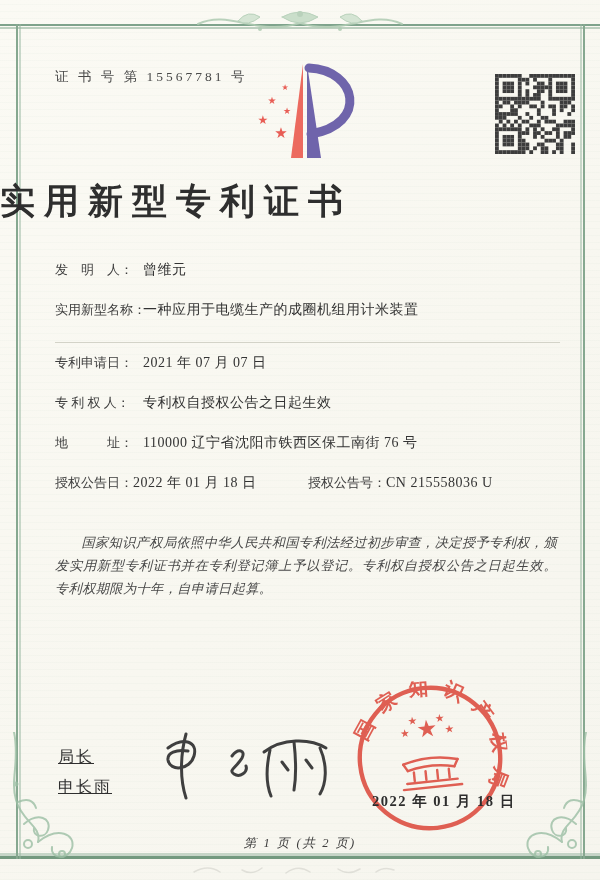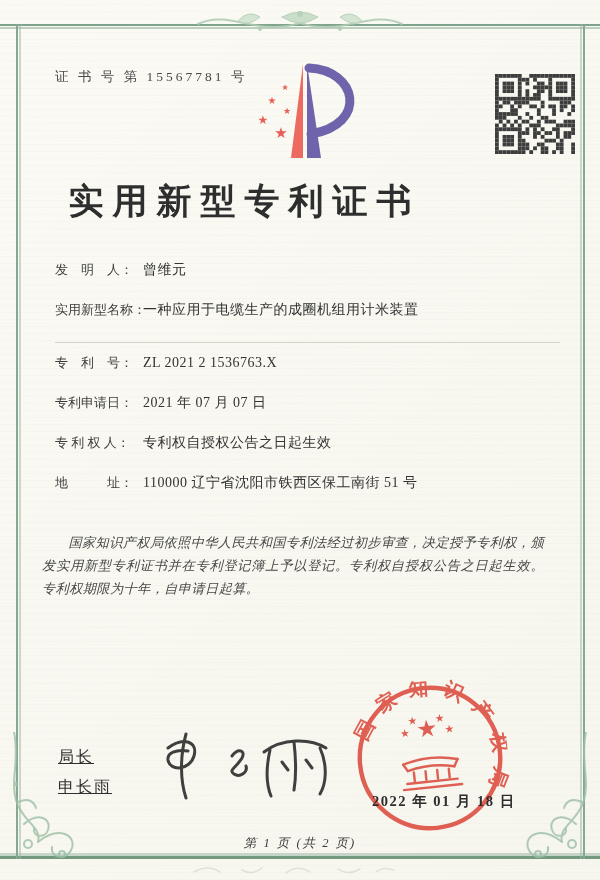--- a/index.html
+++ b/index.html
@@ -20,33 +20,33 @@
   .flourish{position:absolute;left:190px;top:3px;width:220px;height:40px;}
   .corner-orn{position:absolute;width:100px;height:130px;bottom:18px;}
   .corner-orn.bl{left:4px;}
   .corner-orn.br{right:4px;transform:scaleX(-1);}
   .ghost-squiggle{position:absolute;left:190px;top:862px;width:210px;height:16px;opacity:.35;}
 
   
   .cert-no{position:absolute;left:55px;top:68px;font-size:13.5px;letter-spacing:3px;color:#4a4a4a;}
   .logo{position:absolute;left:245px;top:58px;width:130px;height:108px;}
   .qr{position:absolute;left:495px;top:74px;width:80px;height:80px;}
-  .title{position:absolute;left:0;width:489px;top:178px;text-align:center;
+  .title{position:absolute;left:0;width:489px;top:178px;
          font-size:35px;font-weight:600;letter-spacing:9px;color:#2e2e2e;}
 
   
   .fields{position:absolute;left:55px;top:260px;width:505px;font-size:14px;}
   .frow{height:40px;line-height:20px;white-space:nowrap;}
   .frow.first{height:42px;border-bottom:1px solid #d3d3c8;margin-bottom:10px;}
   .flabel{display:inline-block;width:88px;font-size:13px;white-space:pre;vertical-align:top;color:#3d3d3d;}
   .fvalue{font-size:14px;letter-spacing:.5px;color:#333;}
   .frow.dual .cell2{display:inline-block;margin-left:48px;}
 
   
-  .paras{position:absolute;left:42px;top:532px;width:502px;font-size:13.2px;line-height:1.73;
+  .paras{position:absolute;left:55px;top:532px;width:502px;font-size:13.2px;line-height:1.73;
          font-style:italic;color:#474747;text-align:justify;}
   .paras p{margin:0;text-indent:2em;letter-spacing:.4px;}
 
   
   .signer{position:absolute;left:58px;top:742px;font-size:16px;line-height:30px;letter-spacing:2px;
           font-family:"Liberation Sans","DejaVu Sans",sans-serif;color:#2f2f2f;text-decoration:underline;}
   .signature{position:absolute;left:140px;top:722px;width:210px;height:90px;}
   .seal{position:absolute;left:352px;top:680px;width:156px;height:156px;transform:rotate(-6deg);opacity:.88;}
   .seal-date{position:absolute;left:372px;top:792px;font-size:14.5px;font-weight:bold;letter-spacing:1.5px;color:#2d2d2d;}
   .footer{position:absolute;left:0;width:600px;top:835px;text-align:center;font-size:12.5px;letter-spacing:2px;color:#3c3c3c;font-style:italic;}
@@ -367,30 +367,31 @@
   <div class="title">实用新型专利证书</div>
 
   <div class="fields">
     <div class="frow">
       <span class="flabel">发　明　人：</span><span class="fvalue">曾维元</span>
     </div>
     <div class="frow first">
       <span class="flabel">实用新型名称：</span><span class="fvalue">一种应用于电缆生产的成圈机组用计米装置</span>
     </div>
     <div class="frow">
-      <span class="flabel">专　利　号：</span><span class="fvalue">ZL 2021 2 1536763.X</span>
-    </div>
-    <div class="frow">
       <span class="flabel">专利申请日：</span><span class="fvalue">2021 年 07 月 07 日</span>
     </div>
     <div class="frow">
       <span class="flabel">专 利 权 人：</span><span class="fvalue">专利权自授权公告之日起生效</span>
     </div>
     <div class="frow">
-      <span class="flabel">地　　　址：</span><span class="fvalue">110000 辽宁省沈阳市铁西区保工南街 51 号</span>
+      <span class="flabel">地　　　址：</span><span class="fvalue">110000 辽宁省沈阳市铁西区保工南街 76 号</span>
+    </div>
+    <div class="frow dual">
+      <span><span class="flabel" style="width:auto">授权公告日：</span><span class="fvalue">2022 年 01 月 18 日</span></span>
+      <span class="cell2"><span class="flabel" style="width:auto">授权公告号：</span><span class="fvalue">CN 215558036 U</span></span>
     </div>
   </div>
 
   <div class="paras">
     <p>国家知识产权局依照中华人民共和国专利法经过初步审查，决定授予专利权，颁发实用新型专利证书并在专利登记簿上予以登记。专利权自授权公告之日起生效。专利权期限为十年，自申请日起算。</p>
   </div>
 
   <div class="signer">
     <div>局长</div>
     <div>申长雨</div>

